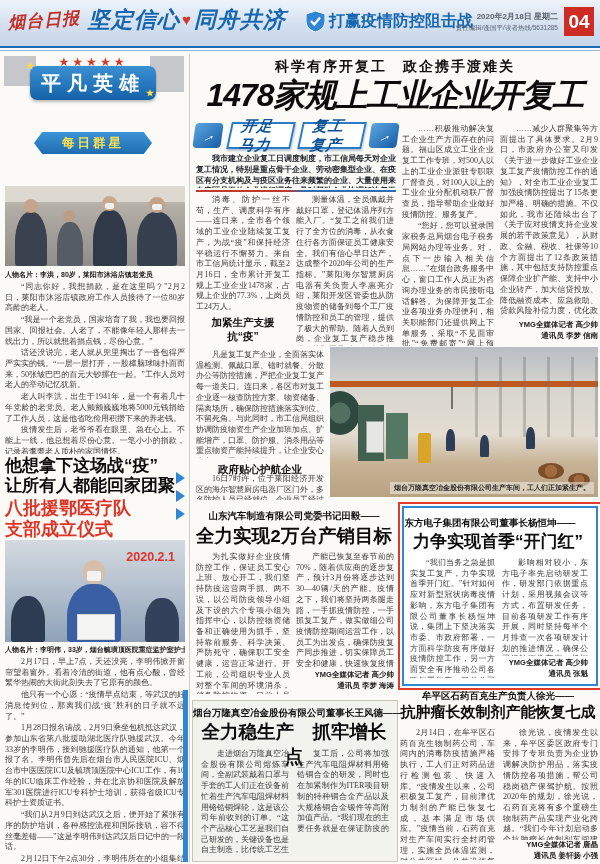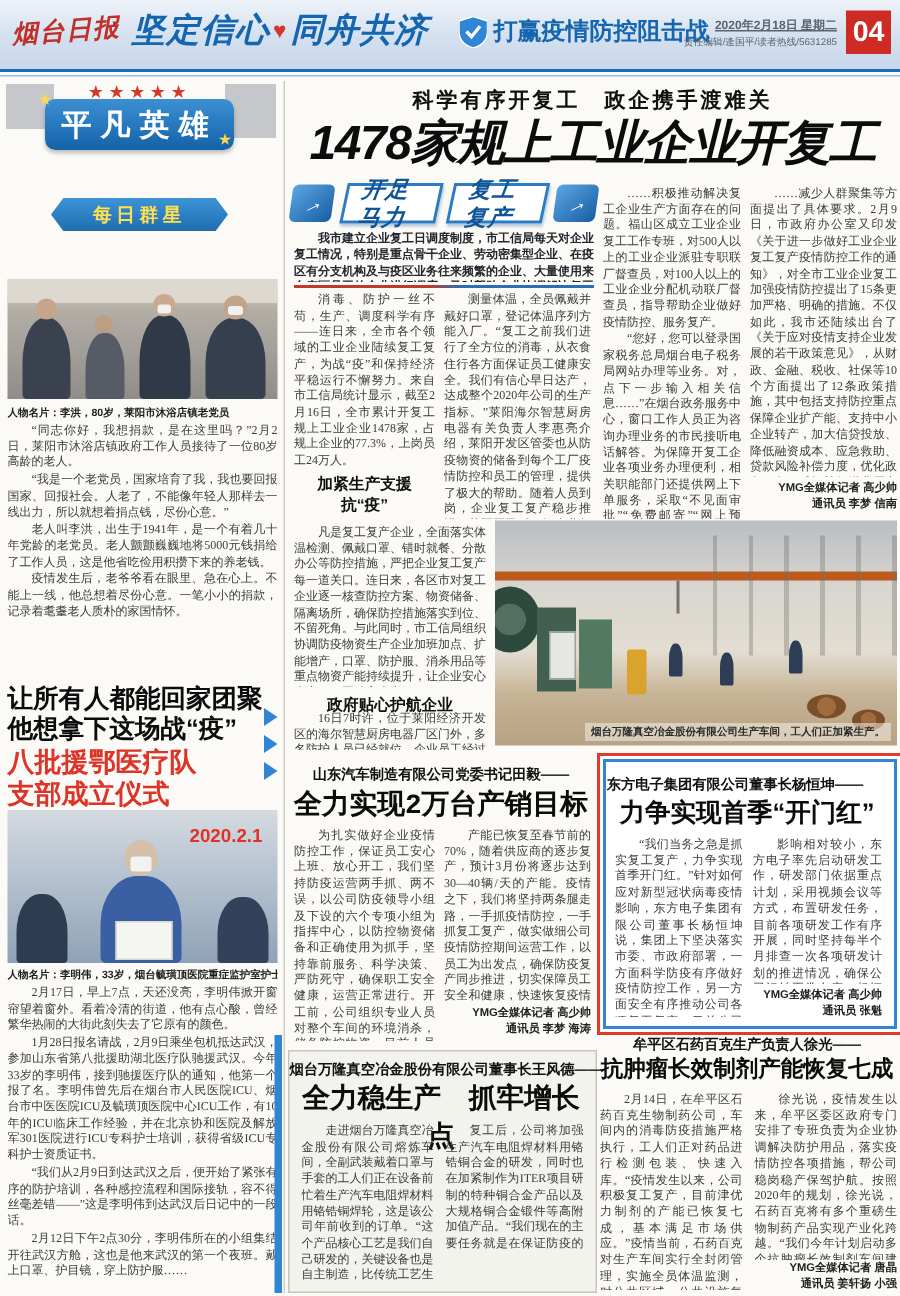--- a/index.html
+++ b/index.html
@@ -10,21 +10,21 @@
   .masthead{left:0;top:0;width:600px;height:46px;
     background:linear-gradient(180deg,#eef3f9 0%,#d4e0ef 55%,#c7d6ea 100%);}
   .logo{left:8px;top:9px;width:74px;font:italic 900 17px "Liberation Serif",serif;
         color:#c03028;transform:rotate(-4deg);letter-spacing:1px;}
   .slogan1{left:88px;top:5px;font:italic 900 22px "Liberation Sans",sans-serif;color:#1566b0;
         letter-spacing:1px;white-space:nowrap;}
   .heart{color:#d3362b;font-size:15px;font-style:normal;margin:0 2px;vertical-align:2px;}
   .slogan2{left:306px;top:11px;font:800 16px "Liberation Sans",sans-serif;color:#1566b0;
         display:flex;align-items:flex-end;gap:4px;white-space:nowrap;}
   .mast-info{left:446px;top:11px;width:112px;text-align:right;color:#5a6270;}
-  .mast-date{font:700 8px "Liberation Sans",sans-serif;text-decoration:underline;}
+  .mast-date{font:700 8px "Liberation Sans",sans-serif;}
   .mast-ed{font:400 6.5px "Liberation Sans",sans-serif;margin-top:2px;}
   .pagenum{left:564px;top:7px;width:30px;height:29px;background:#ce2b24;color:#fff;
         font:900 19px "Liberation Sans",sans-serif;display:flex;align-items:center;justify-content:center;}
   .rule1{left:0;top:46px;width:600px;height:2px;background:#1a6cb5;}
   .rule2{left:0;top:50px;width:600px;height:1px;background:#9db9d9;}
   
   .bt{font-size:8px;line-height:1.34;text-align:justify;color:#3b3b3b;overflow:hidden;}
   .bt p{margin:0 0 1px;text-indent:2em;}
   .lead{font-size:8px;line-height:1.35;font-weight:700;color:#23272d;text-align:justify;overflow:hidden;}
   .lead p{margin:0;text-indent:2em;}
@@ -148,48 +148,50 @@
     <div class="torso" style="left:132px;top:26px;width:40px;height:54px;background:#353f4d;"></div>
     <div class="head" style="left:144px;top:11px;width:16px;height:16px;background:#c3a287;"></div>
     <div class="abs" style="left:100px;top:17px;width:9px;height:6px;background:#eef0f2;border-radius:2px;"></div>
     <div class="abs" style="left:147px;top:18px;width:10px;height:6px;background:#eef0f2;border-radius:2px;"></div>
   </div>
   <div class="abs caption" style="left:5px;top:270px;width:180px;">人物名片：李洪，80岁，莱阳市沐浴店镇老党员</div>
 
   <div class="abs bt" style="left:5px;top:282px;width:180px;height:172px;">
     <p>“同志你好，我想捐款，是在这里吗？”2月2日，莱阳市沐浴店镇政府工作人员接待了一位80岁高龄的老人。</p>
     <p>“我是一个老党员，国家培育了我，我也要回报国家、回报社会。人老了，不能像年轻人那样去一线出力，所以就想着捐点钱，尽份心意。”</p>
+    <p>话还没说完，老人就从兜里掏出了一沓包得严严实实的钱。“一层一层打开，一股樟脑球味扑面而来，50张皱巴巴的百元大钞摞在一起。”工作人员对老人的举动记忆犹新。</p>
     <p>老人叫李洪，出生于1941年，是一个有着几十年党龄的老党员。老人颤颤巍巍地将5000元钱捐给了工作人员，这是他省吃俭用积攒下来的养老钱。</p>
     <p>疫情发生后，老爷爷看在眼里、急在心上。不能上一线，他总想着尽份心意。一笔小小的捐款，记录着耄耋老人质朴的家国情怀。</p>
 
   </div>
 
   <div class="abs hl lh2">
+    <div>他想拿下这场战“疫”</div>
     <div>让所有人都能回家团聚</div>
-    <div>他想拿下这场战“疫”</div>
   </div>
 
   <div class="abs redlines">
     <div>八批援鄂医疗队</div>
     <div>支部成立仪式</div>
   </div>
 
   <div class="abs photo photo2">
     <div class="pdate">2020.2.1</div>
     <div class="torso" style="left:62px;top:44px;width:54px;height:58px;background:#3b5fa3;"></div>
     <div class="head" style="left:78px;top:20px;width:22px;height:24px;background:#d6bfa8;"></div>
     <div class="abs" style="left:82px;top:31px;width:14px;height:10px;background:#f2f2f2;border-radius:2px;"></div>
     <div class="abs" style="left:72px;top:74px;width:36px;height:24px;background:#f5f5f2;border:1px solid #d8d8d2;"></div>
     <div class="torso" style="left:6px;top:56px;width:34px;height:46px;background:#2e3c52;"></div>
     <div class="torso" style="left:140px;top:58px;width:34px;height:44px;background:#33425a;"></div>
   </div>
   <div class="abs caption" style="left:5px;top:645px;width:180px;">人物名片：李明伟，33岁，烟台毓璜顶医院重症监护室护士长</div>
 
   <div class="abs bt" style="left:5px;top:657px;width:180px;height:205px;">
     <p>2月17日，早上7点，天还没亮，李明伟掀开窗帘望着窗外。看着冷清的街道，他有点心酸，曾经繁华热闹的大街此刻失去了它原有的颜色。</p>
+    <p>他只有一个心愿：“疫情早点结束，等武汉的好消息传到位，那离我们战‘疫’胜利的日子就不远了。”</p>
     <p>1月28日报名请战，2月9日乘坐包机抵达武汉，参加山东省第八批援助湖北医疗队驰援武汉。今年33岁的李明伟，接到驰援医疗队的通知，他第一个报了名。李明伟曾先后在烟台市人民医院ICU、烟台市中医医院ICU及毓璜顶医院中心ICU工作，有10年的ICU临床工作经验，并在北京协和医院及解放军301医院进行ICU专科护士培训，获得省级ICU专科护士资质证书。</p>
     <p>“我们从2月9日到达武汉之后，便开始了紧张有序的防护培训，各种感控流程和国际接轨，容不得丝毫差错——”这是李明伟到达武汉后日记中的一段话。</p>
     <p>2月12日下午2点30分，李明伟所在的小组集结开往武汉方舱，这也是他来武汉的第一个夜班。戴上口罩、护目镜，穿上防护服……</p>
   </div>
 
   <div class="chev" style="left:176px;top:472px;"></div>
   <div class="chev" style="left:176px;top:490px;"></div>
   <div class="chev" style="left:176px;top:508px;"></div>
   <div class="abs vbar"></div>
   <div class="abs vdiv"></div>

